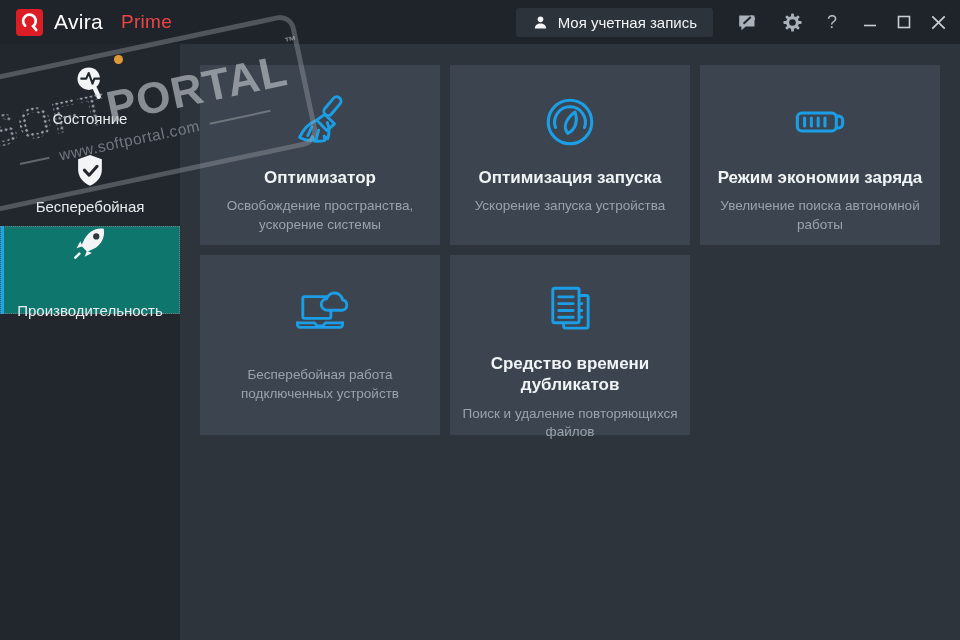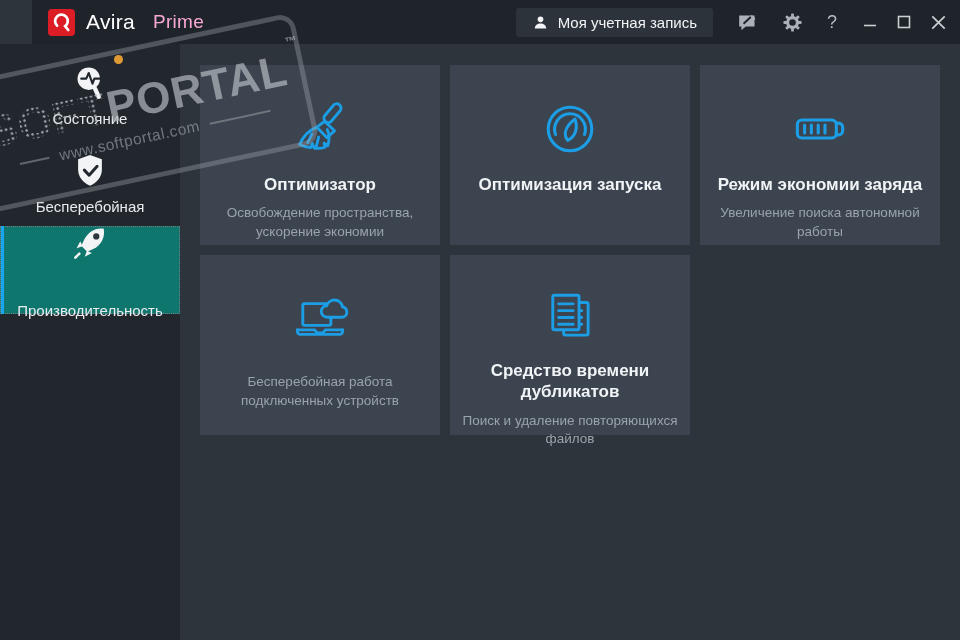--- a/index.html
+++ b/index.html
@@ -8,27 +8,27 @@
     background:#2d343c;
     font-family:"Liberation Sans","DejaVu Sans",sans-serif;
     -webkit-font-smoothing:antialiased;
   }
   .window{position:absolute;inset:0;}
 
   
   .titlebar{
     position:absolute;top:0;left:0;right:0;height:44px;
     background:#1f242b;display:flex;align-items:center;
-    padding:0 14px 0 16px;box-sizing:border-box;justify-content:space-between;margin-left:32px;
+    padding:0 14px 0 16px;box-sizing:border-box;justify-content:space-between;
   }
   .brand{display:flex;align-items:center;gap:11px;}
   .logo{width:27px;height:27px;border-radius:4px;background:#dc1d26;
     display:flex;align-items:center;justify-content:center;flex:0 0 auto;}
   .brand-text{color:#ffffff;font-size:21px;font-weight:500;letter-spacing:.3px;}
-  .brand-sub{color:#f9a8d4;font-size:19px;font-weight:300;margin-left:7px;letter-spacing:.3px;}
+  .brand-sub{color:#ef4444;font-size:19px;font-weight:300;margin-left:7px;letter-spacing:.3px;}
   .tb-right{display:flex;align-items:center;gap:24px;}
   .account-btn{
     display:flex;align-items:center;gap:9px;height:29px;
     background:#2c333a;border:none;border-radius:3px;padding:0 16px;
     color:#f2f4f6;font-size:15px;cursor:pointer;
     font-family:"Liberation Sans","DejaVu Sans",sans-serif;
   }
   .tb-icon{display:flex;align-items:center;justify-content:center;cursor:pointer;}
   .help{color:#b7bdc3;font-size:18px;font-weight:400;cursor:pointer;line-height:1;}
   .winctl{display:flex;align-items:center;gap:20px;margin-left:2px;}
@@ -55,21 +55,21 @@
   }
 
   
   .main{position:absolute;top:44px;left:180px;right:0;bottom:0;background:#2d343c;}
   .tiles{
     display:grid;grid-template-columns:repeat(3,240px);grid-auto-rows:180px;
     gap:10px;margin:21px 0 0 20px;
   }
   .tile{
     background:#3c454f;cursor:pointer;display:flex;flex-direction:column;
-    align-items:center;text-align:center;padding-top:33px;box-sizing:border-box;
+    align-items:center;text-align:center;padding-top:26px;box-sizing:border-box;
   }
   .tile-icon{height:62px;display:flex;align-items:center;justify-content:center;margin-bottom:14px;}
   .tile-title{
     color:#f1f4f6;font-size:17px;font-weight:700;line-height:1.25;max-width:212px;
   }
   .tile-sub{
     margin-top:9px;color:#9aa3ab;font-size:13.5px;line-height:1.4;max-width:218px;
   }
 
   
@@ -223,34 +223,35 @@
           <svg width="58" height="58" viewBox="0 0 64 64">
             <g fill="none" stroke="#1b9ee6" stroke-width="3.2" stroke-linecap="round" stroke-linejoin="round">
               <rect x="41" y="2.5" width="9.5" height="24" rx="4.7" transform="rotate(40 45.7 14.5)"></rect>
               <path d="M37 23.5l-8.5 6.5 11 11.5 8.5-7.5z"></path>
               <path d="M28.5 30 C20 33.5 13.5 40 9.5 49 C13.5 51.2 17.5 52.3 21.5 52.5 L23.5 48 L25.5 53 C29.5 53.6 33.5 53.3 37.5 52.3 L36.5 47.5 L40.5 50.5 C42.5 44.5 42.5 38 40 32.5"></path>
               <path d="M23 37.5l-4.5 9.5 M30.5 41l-2.5 10"></path>
             </g>
           </svg>
         </span>
         <div class="tile-title">Оптимизатор</div>
-        <div class="tile-sub">Освобождение пространства, ускорение экономии</div>
+        <div class="tile-sub">Освобождение пространства, ускорение системы</div>
       </div>
 
       <div class="tile">
         <span class="tile-icon">
           <svg width="58" height="58" viewBox="0 0 64 64">
             <g fill="none" stroke="#1b9ee6" stroke-width="3.4" stroke-linecap="round" stroke-linejoin="round">
               <circle cx="32" cy="32" r="24"></circle>
               <path d="M16 38 A17 17 0 1 1 48 38"></path>
               <path d="M29.5 44.5 C24.5 38 26.5 29.5 37.5 21 C41 31 38 40.5 29.5 44.5 z"></path>
             </g>
           </svg>
         </span>
         <div class="tile-title">Оптимизация запуска</div>
+        <div class="tile-sub">Ускорение запуска устройства</div>
       </div>
 
       <div class="tile">
         <span class="tile-icon">
           <svg width="60" height="58" viewBox="0 0 64 64">
             <g fill="none" stroke="#1b9ee6" stroke-width="3.4" stroke-linecap="round" stroke-linejoin="round">
               <rect x="7" y="22" width="43" height="20" rx="5"></rect>
               <path d="M15 27.5v9 M22.5 27.5v9 M30 27.5v9 M37.5 27.5v9"></path>
               <path d="M50 25.5h2.5a4.5 4.5 0 0 1 4.5 4.5v4a4.5 4.5 0 0 1-4.5 4.5H50"></path>
             </g>

